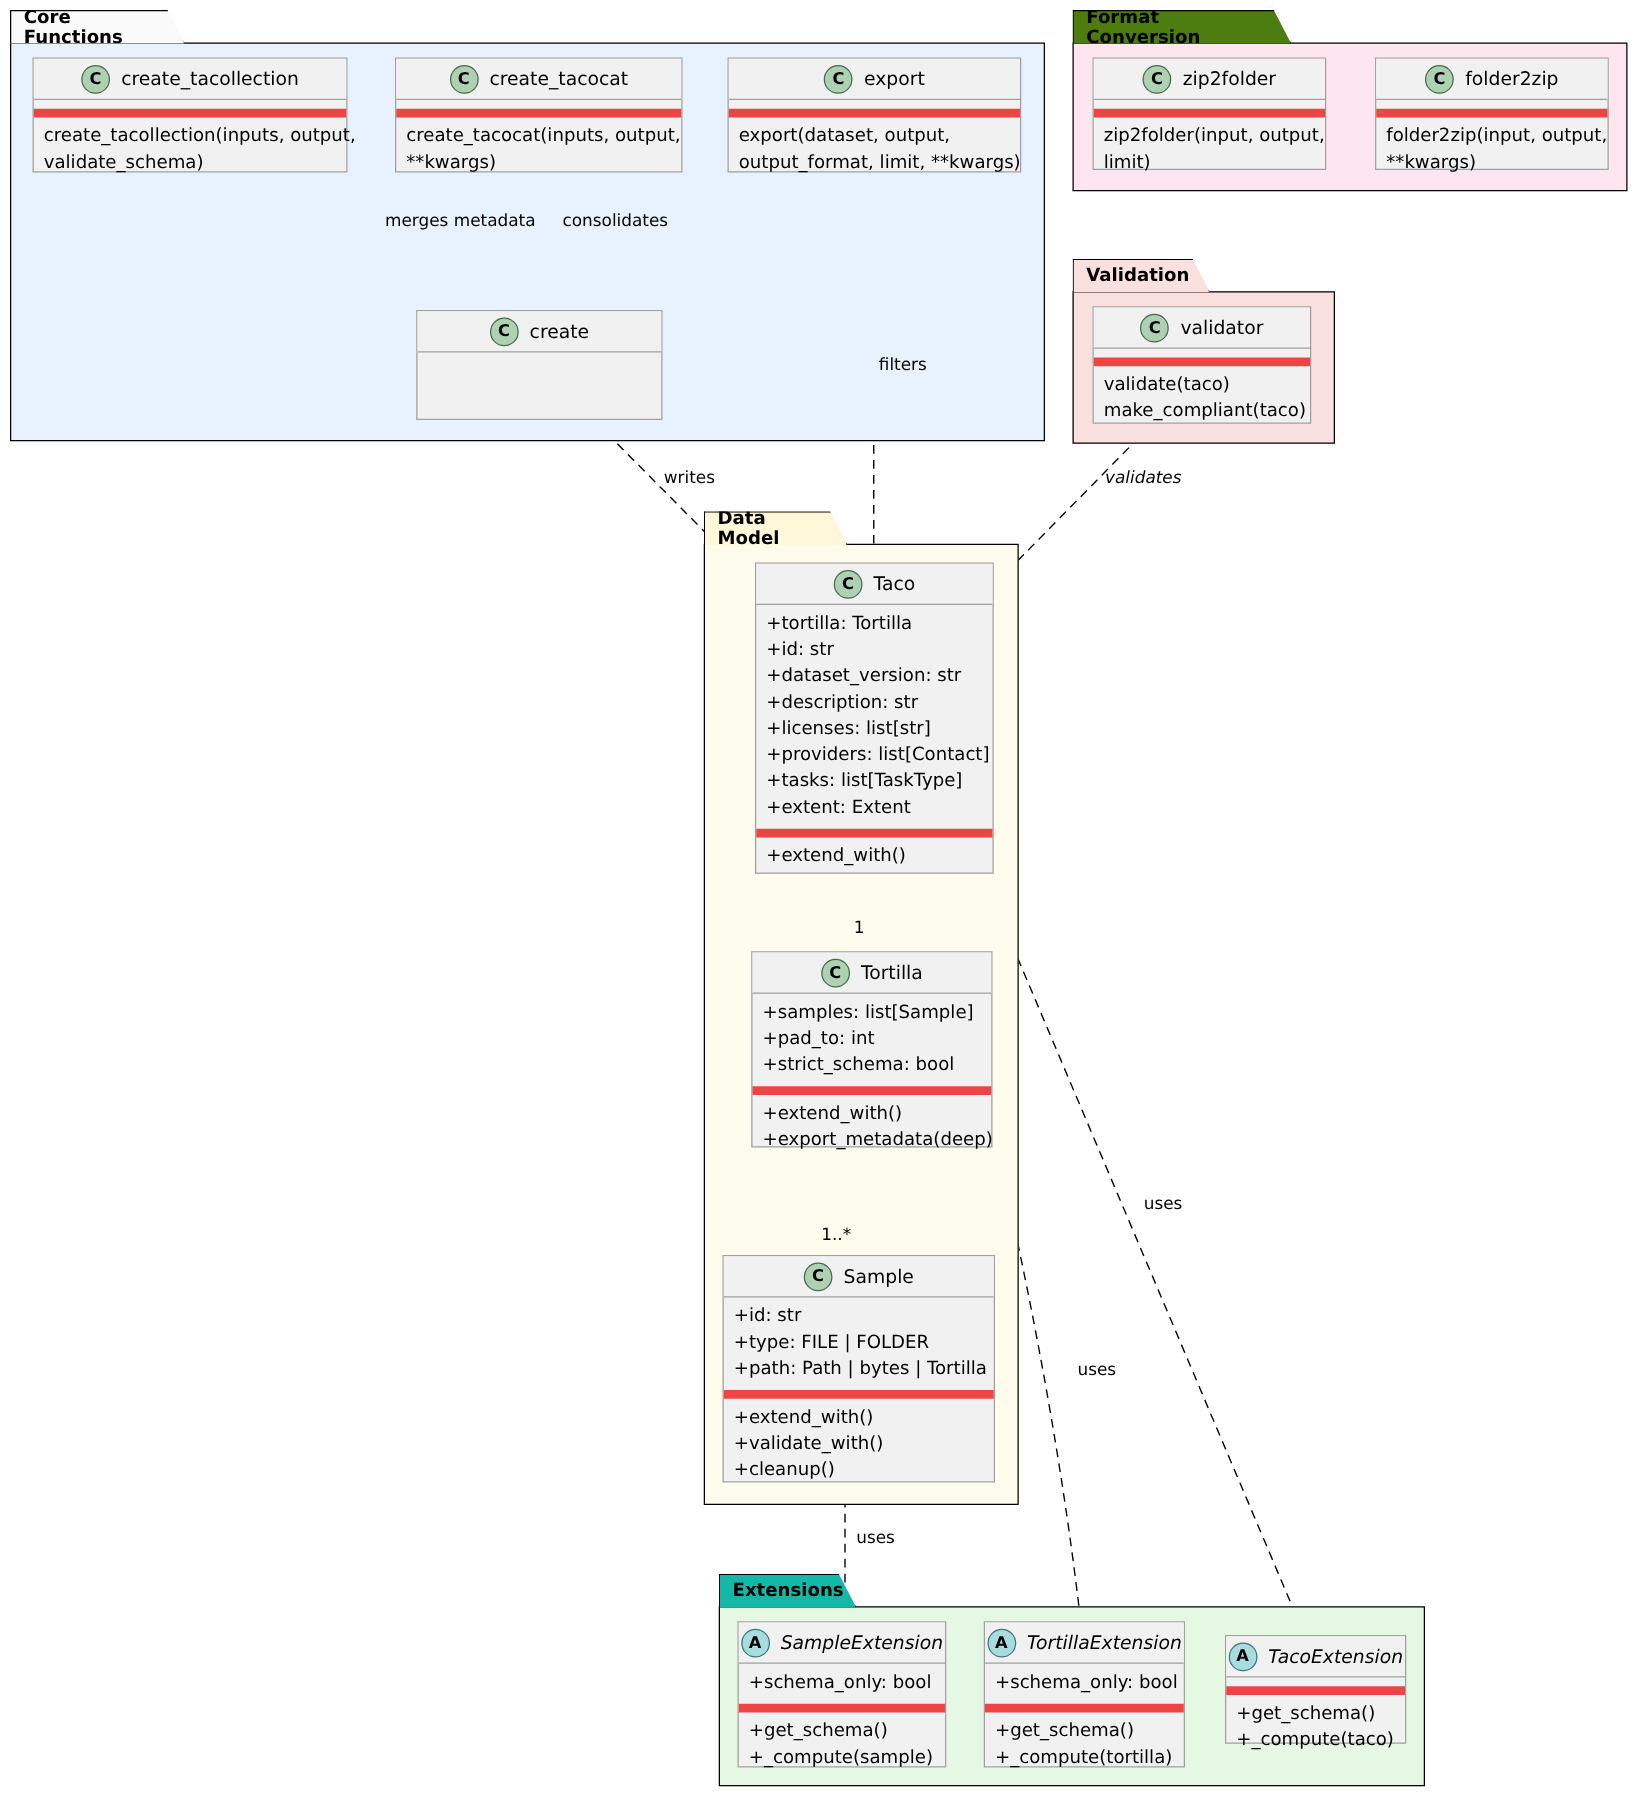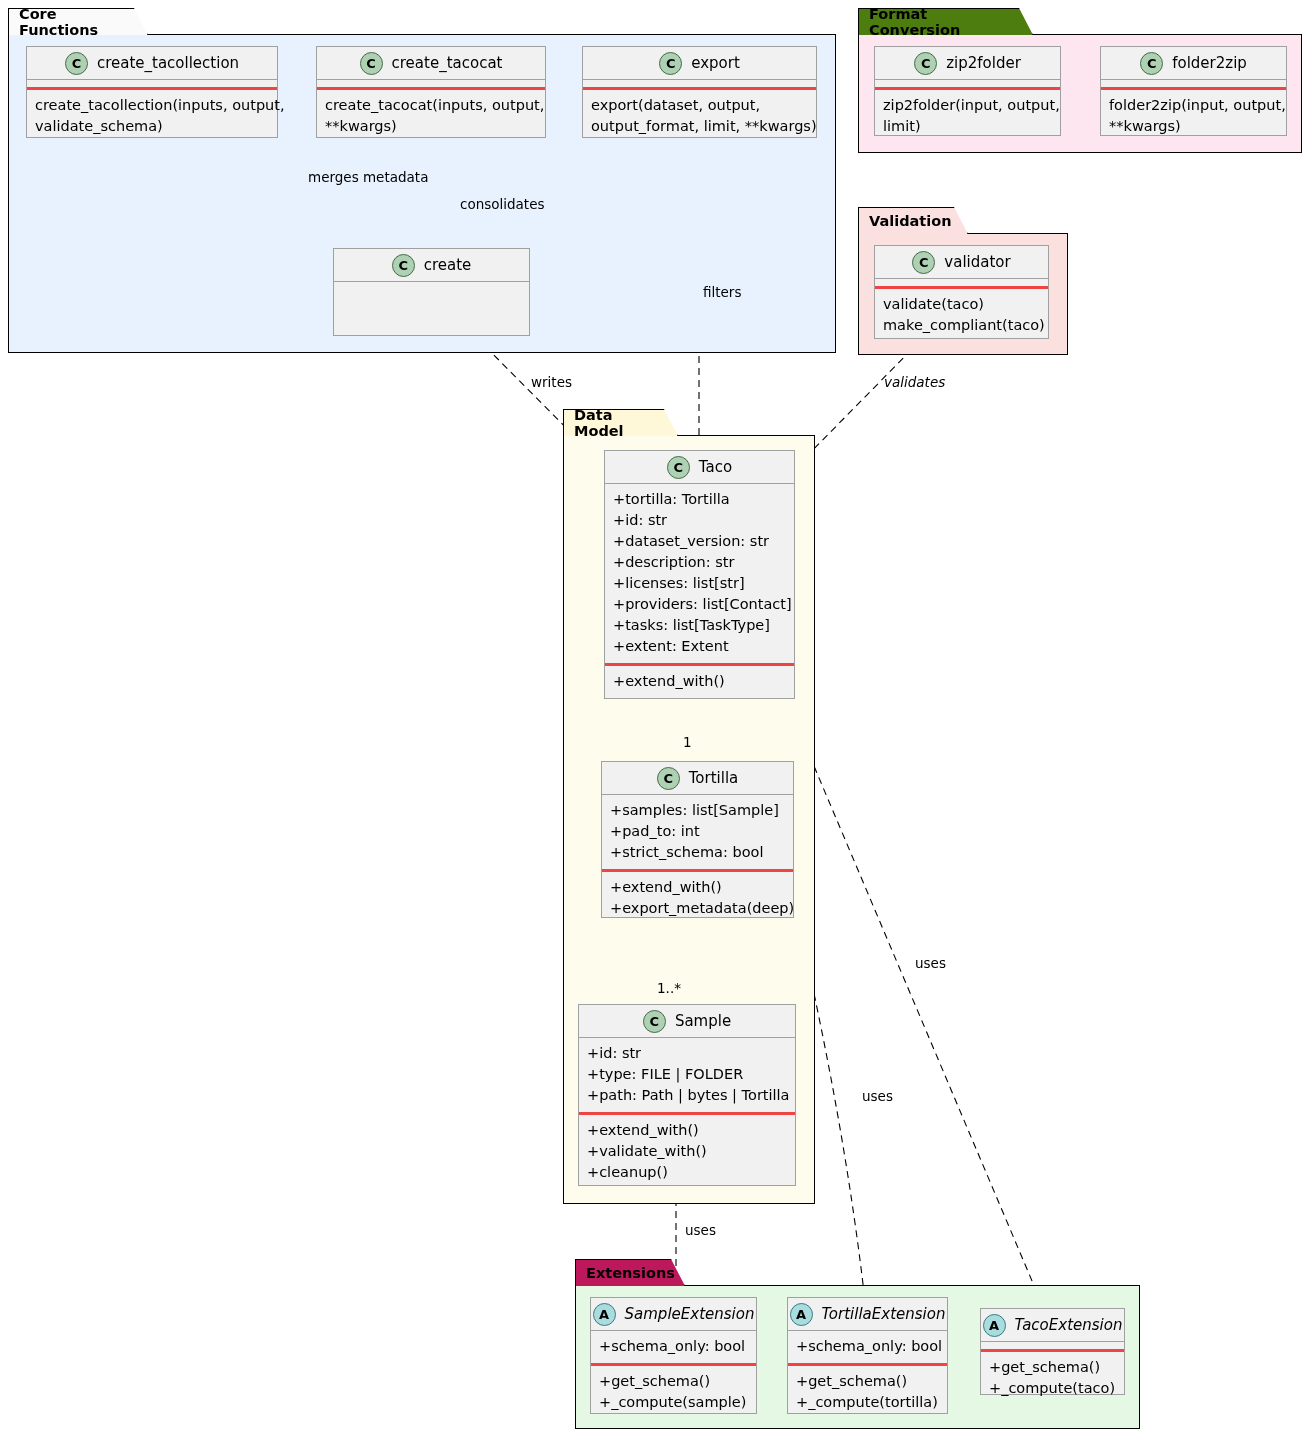--- a/index.html
+++ b/index.html
@@ -16,21 +16,21 @@
             font-weight:bold;font-size:14.5px;color:#000;
             clip-path:polygon(0 0, calc(100% - 14px) 0, 100% 100%, 0 100%);}
   .pkg .body{position:absolute;left:0;box-sizing:border-box;border:1.5px solid #000;}
 
   
   .cls{position:absolute;box-sizing:border-box;border:1px solid #A0A0A0;
        background:#F1F1F1;}
   .cls .hdr{display:flex;align-items:center;justify-content:center;
             gap:9px;height:32px;border-bottom:1px solid #A0A0A0;
             background:#F1F1F1;font-size:15px;color:#000;}
-  .cls .sec{border-bottom:3px solid #ef4444;padding:5px 8px 6px 8px;}
+  .cls .sec{border-bottom:7px solid #ef4444;padding:5px 8px 6px 8px;}
   .cls .sec:last-child{border-bottom:none;}
   .cls .sec.empty{height:7px;padding:0;}
   .cls .row{font-size:14.5px;color:#000;line-height:21px;white-space:pre;}
   .cls .name.abs{font-style:italic;}
 
   .badge{width:21px;height:21px;border-radius:50%;
          display:flex;align-items:center;justify-content:center;
          font-size:13px;font-weight:bold;color:#000;flex:none;}
   .badge.c{background:#ADD1B2;border:1.4px solid #486B49;}
   .badge.a{background:#A9DCDF;border:1.4px solid #3A7B7E;}
@@ -92,21 +92,21 @@
       </div>
     </div>
   <div class="pkg" id="pkg-datamodel" style="left: 563px; top: 409px; width: 252px; height: 795px;">
       <div class="body" style="top: 26px; width: 252px; height: 769px; background: rgb(254, 252, 236);"></div>
       <div class="tab" style="width: 115px; background: rgb(254, 248, 216);">
         <span>Data Model</span>
       </div>
     </div>
   <div class="pkg" id="pkg-extensions" style="left: 575px; top: 1259px; width: 565px; height: 170px;">
       <div class="body" style="top: 26px; width: 565px; height: 144px; background: rgb(228, 248, 228);"></div>
-      <div class="tab" style="width: 110px; background: #be185d;">
+      <div class="tab" style="width: 110px; background: #14b8a6;">
         <span>Extensions</span>
       </div>
     </div>
 
   <div id="class-layer">
       <div class="cls" style="left: 26px; top: 46px; width: 252px; height: 92px;">
         <div class="hdr">
           <span class="badge c">C</span>
           <span class="name">create_tacollection</span>
         </div>
@@ -262,21 +262,21 @@
         <div class="sec empty"></div>
         <div class="sec">
           <div class="row">+get_schema()</div>
           <div class="row">+_compute(taco)</div>
         </div>
       </div>
     </div>
 
   <div id="label-layer">
       <div class="elabel" style="left: 288px; top: 169px; margin-left: 20px;">merges metadata</div>
-      <div class="elabel" style="left: 460px; top: 169px; margin-top: 27px;">consolidates</div>
+      <div class="elabel" style="left: 450px; top: 169px;">consolidates</div>
       <div class="elabel" style="left: 703px; top: 284px;">filters</div>
       <div class="elabel" style="left: 531px; top: 374px;">writes</div>
       <div class="elabel" style="left: 884px; top: 374px; font-style: italic;">validates</div>
       <div class="mult" style="left: 683px; top: 734px;">1</div>
       <div class="mult" style="left: 657px; top: 980px;">1..*</div>
       <div class="elabel" style="left: 685px; top: 1222px;">uses</div>
       <div class="elabel" style="left: 862px; top: 1088px;">uses</div>
       <div class="elabel" style="left: 915px; top: 955px;">uses</div>
     </div>
 

